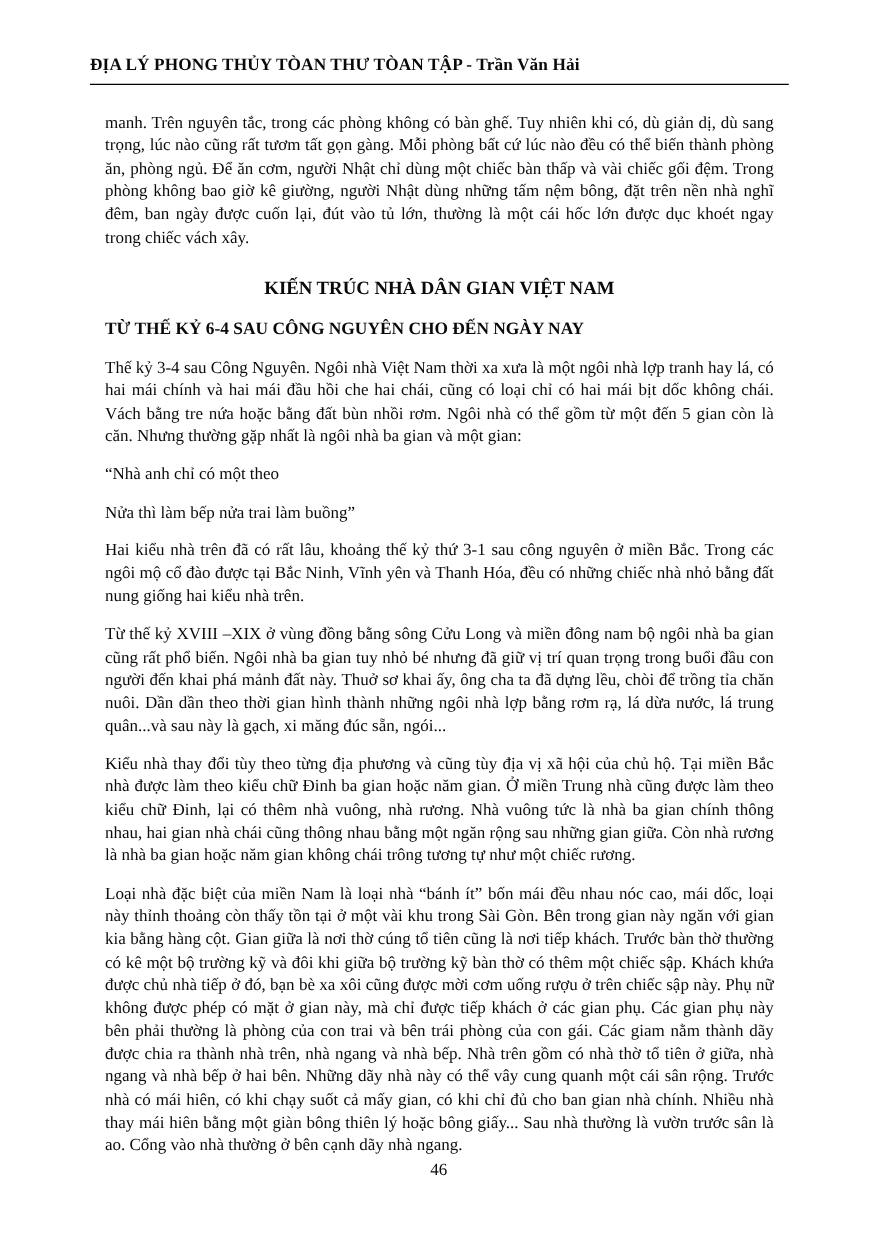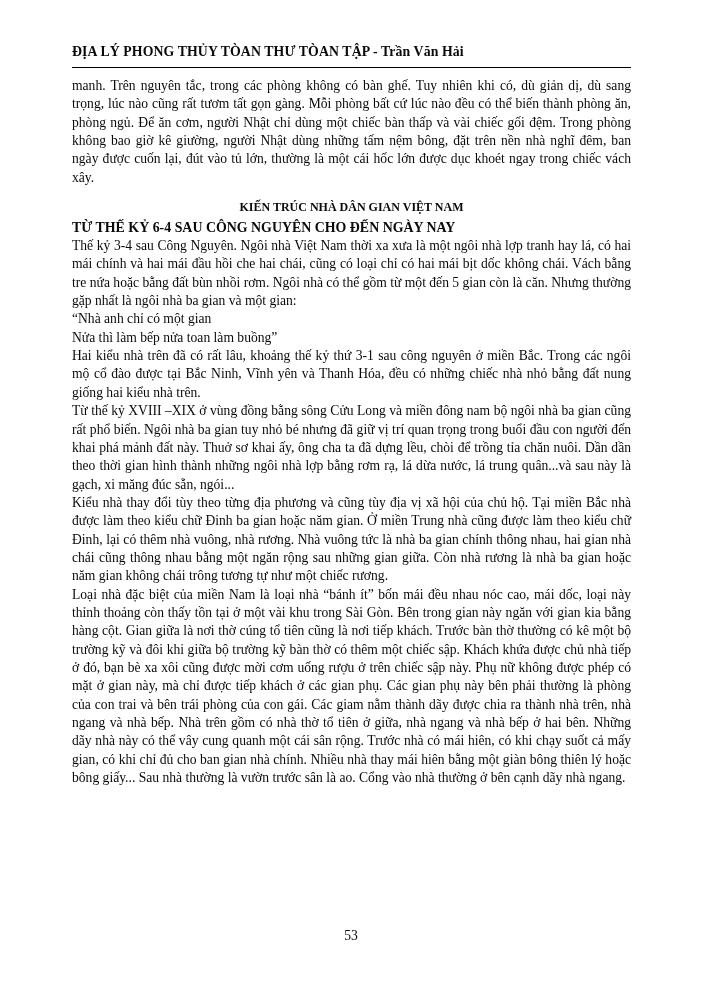--- a/index.html
+++ b/index.html
@@ -37,28 +37,28 @@
   .body-text {
     position: absolute;
     left: 72px;
     top: 77px;
     width: 559px;
     font-size: 13.6px;
     line-height: 18.35px;
     text-align: justify;
   }
   .body-text p {
-    margin: 0;
+    margin: 12px;
   }
   .section-title {
     margin: 0;
     padding-top: 9px;
     text-align: center;
     font-weight: bold;
-    font-size: 12px;
+    font-size: 15px;
     line-height: 22px;
   }
   .section-subtitle {
     margin: 0;
     text-align: left;
     font-weight: bold;
     font-size: 13.9px;
     line-height: 19px;
   }
   .verse-line {
@@ -85,30 +85,30 @@
   <div class="body-text">
 
     <p>manh. Trên nguyên tắc, trong các phòng không có bàn ghế. Tuy nhiên khi có, dù giản dị, dù sang trọng, lúc nào cũng rất tươm tất gọn gàng. Mỗi phòng bất cứ lúc nào đều có thể biến thành phòng ăn, phòng ngủ. Để ăn cơm, người Nhật chỉ dùng một chiếc bàn thấp và vài chiếc gối đệm. Trong phòng không bao giờ kê giường, người Nhật dùng những tấm nệm bông, đặt trên nền nhà nghĩ đêm, ban ngày được cuốn lại, đút vào tủ lớn, thường là một cái hốc lớn được dục khoét ngay trong chiếc vách xây.</p>
 
     <p class="section-title">KIẾN TRÚC NHÀ DÂN GIAN VIỆT NAM</p>
 
     <p class="section-subtitle">TỪ THẾ KỶ 6-4 SAU CÔNG NGUYÊN CHO ĐẾN NGÀY NAY</p>
 
     <p>Thế kỷ 3-4 sau Công Nguyên. Ngôi nhà Việt Nam thời xa xưa là một ngôi nhà lợp tranh hay lá, có hai mái chính và hai mái đầu hồi che hai chái, cũng có loại chỉ có hai mái bịt dốc không chái. Vách bằng tre nứa hoặc bằng đất bùn nhồi rơm. Ngôi nhà có thể gồm từ một đến 5 gian còn là căn. Nhưng thường gặp nhất là ngôi nhà ba gian và một gian:</p>
 
-    <p class="verse-line">“Nhà anh chỉ có một gian</p>
+    <p class="verse-line">“Nhà anh chỉ có một theo</p>
 
-    <p class="verse-line">Nửa thì làm bếp nửa toan làm buồng”</p>
+    <p class="verse-line">Nửa thì làm bếp nửa trai làm buồng”</p>
 
     <p>Hai kiểu nhà trên đã có rất lâu, khoảng thế kỷ thứ 3-1 sau công nguyên ở miền Bắc. Trong các ngôi mộ cổ đào được tại Bắc Ninh, Vĩnh yên và Thanh Hóa, đều có những chiếc nhà nhỏ bằng đất nung giống hai kiểu nhà trên.</p>
 
     <p>Từ thế kỷ XVIII –XIX ở vùng đồng bằng sông Cửu Long và miền đông nam bộ ngôi nhà ba gian cũng rất phổ biến. Ngôi nhà ba gian tuy nhỏ bé nhưng đã giữ vị trí quan trọng trong buổi đầu con người đến khai phá mảnh đất này. Thuở sơ khai ấy, ông cha ta đã dựng lều, chòi để trồng tỉa chăn nuôi. Dần dần theo thời gian hình thành những ngôi nhà lợp bằng rơm rạ, lá dừa nước, lá trung quân...và sau này là gạch, xi măng đúc sẵn, ngói...</p>
 
     <p>Kiểu nhà thay đổi tùy theo từng địa phương và cũng tùy địa vị xã hội của chủ hộ. Tại miền Bắc nhà được làm theo kiểu chữ  Đinh ba gian hoặc năm gian. Ở miền Trung nhà cũng được làm theo kiểu chữ Đinh, lại có thêm nhà vuông, nhà rương. Nhà vuông tức là nhà ba gian chính thông nhau, hai gian nhà chái cũng thông nhau bằng một ngăn rộng sau những gian giữa. Còn nhà rương là nhà ba gian hoặc năm gian không chái trông tương tự như một chiếc rương.</p>
 
 
     <p>Loại nhà đặc biệt của miền Nam là loại nhà “bánh ít” bốn mái đều nhau nóc cao, mái dốc, loại này thỉnh thoảng còn thấy tồn tại ở một vài khu trong Sài Gòn. Bên trong gian này ngăn với gian kia bằng hàng cột. Gian giữa là nơi thờ cúng tổ tiên cũng là nơi tiếp khách. Trước bàn thờ thường có kê một bộ trường kỹ và đôi khi giữa bộ trường kỹ bàn thờ có thêm một chiếc sập. Khách khứa được chủ nhà tiếp ở đó, bạn bè xa xôi cũng được mời cơm uống rượu ở trên chiếc sập này. Phụ nữ không được phép có mặt ở gian này, mà chỉ được tiếp khách ở các gian phụ. Các gian phụ này bên phải thường là phòng của con trai và bên trái phòng của con gái. Các giam nằm thành dãy được chia ra thành nhà trên, nhà ngang và nhà bếp. Nhà trên gồm có nhà thờ tổ tiên ở giữa, nhà ngang và nhà bếp ở hai bên. Những dãy nhà này có thể vây cung quanh một cái sân rộng. Trước nhà có mái hiên, có khi chạy suốt cả mấy gian, có khi chỉ đủ cho ban gian nhà chính. Nhiều nhà thay mái hiên bằng một giàn bông thiên lý hoặc bông giấy... Sau nhà thường là vườn trước sân là ao. Cổng vào nhà thường ở bên cạnh dãy nhà ngang.</p>
 
   </div>
 
-  <div class="page-number">53</div>
+  <div class="page-number">46</div>
 
 </div>
 
 </body></html>

